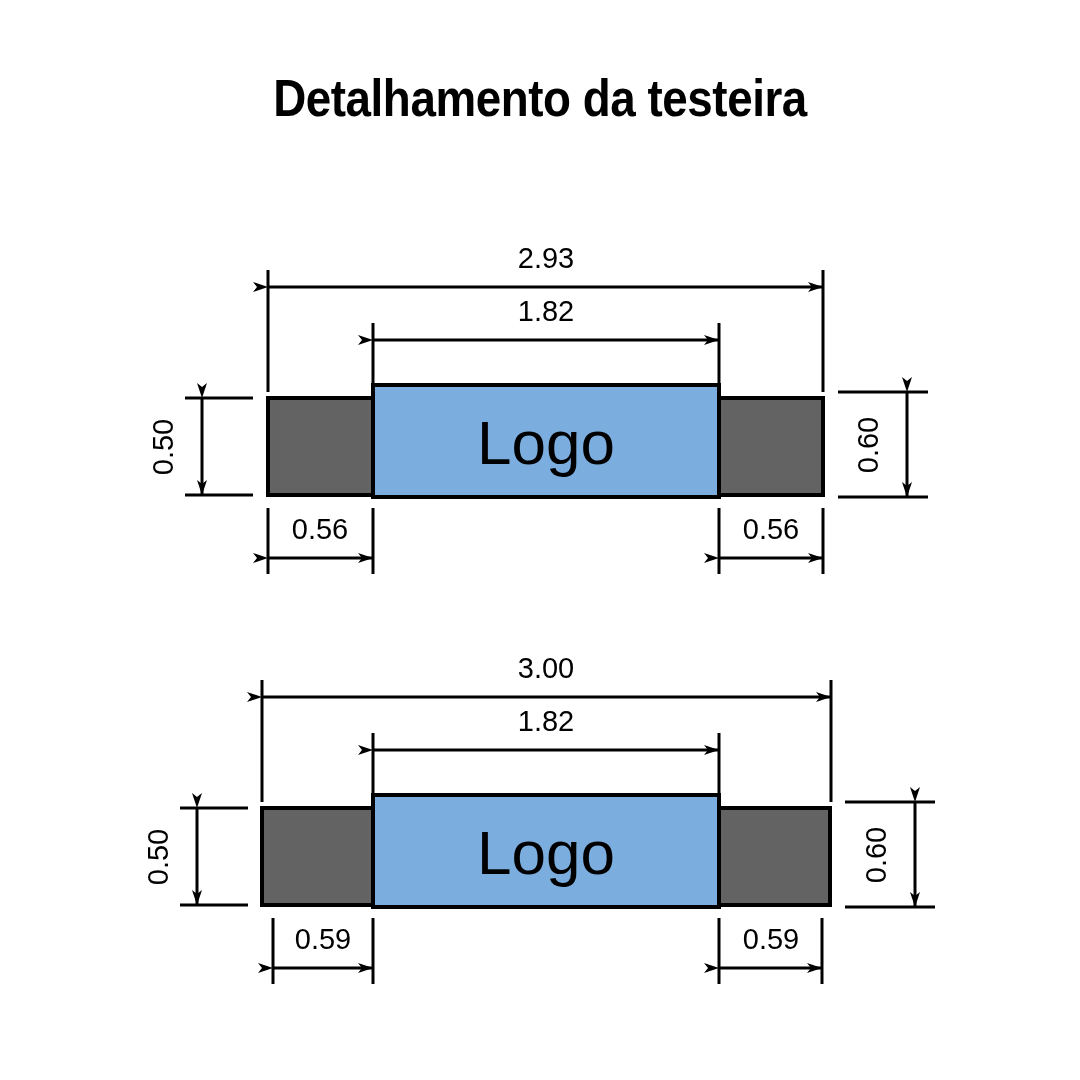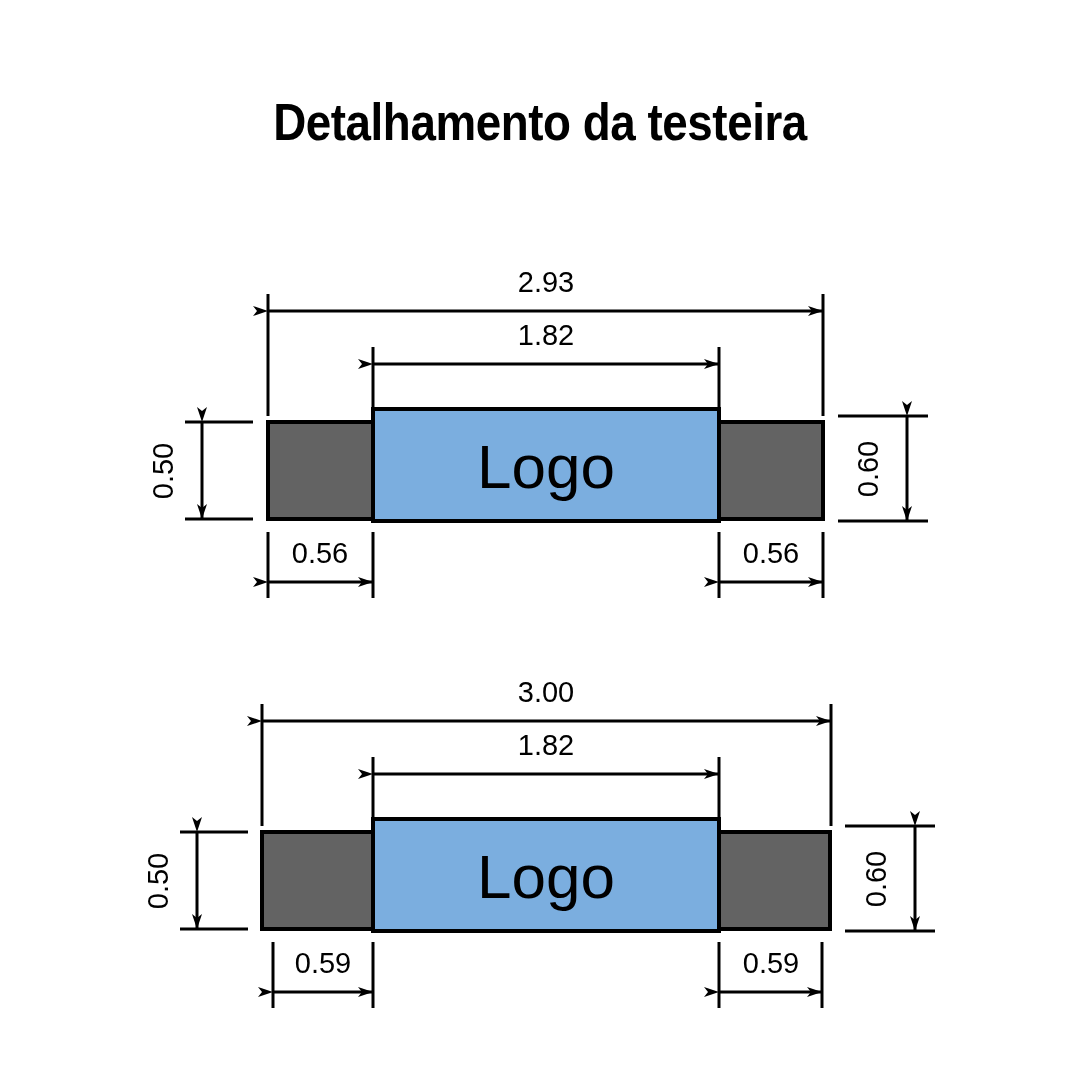--- a/index.html
+++ b/index.html
@@ -11,21 +11,20 @@
     width: 1080px;
     height: 1080px;
     font-family: "Liberation Sans", sans-serif;
     overflow: hidden;
   }
   #page {
     position: relative;
     width: 1080px;
     height: 776px;
     background: #ffffff;
-    margin-top: 24px;
   }
   #title {
     position: absolute;
     left: 0;
     top: 68px;
     width: 1080px;
     text-align: center;
     font-family: "Liberation Sans", sans-serif;
     font-weight: bold;
     font-size: 52px;

